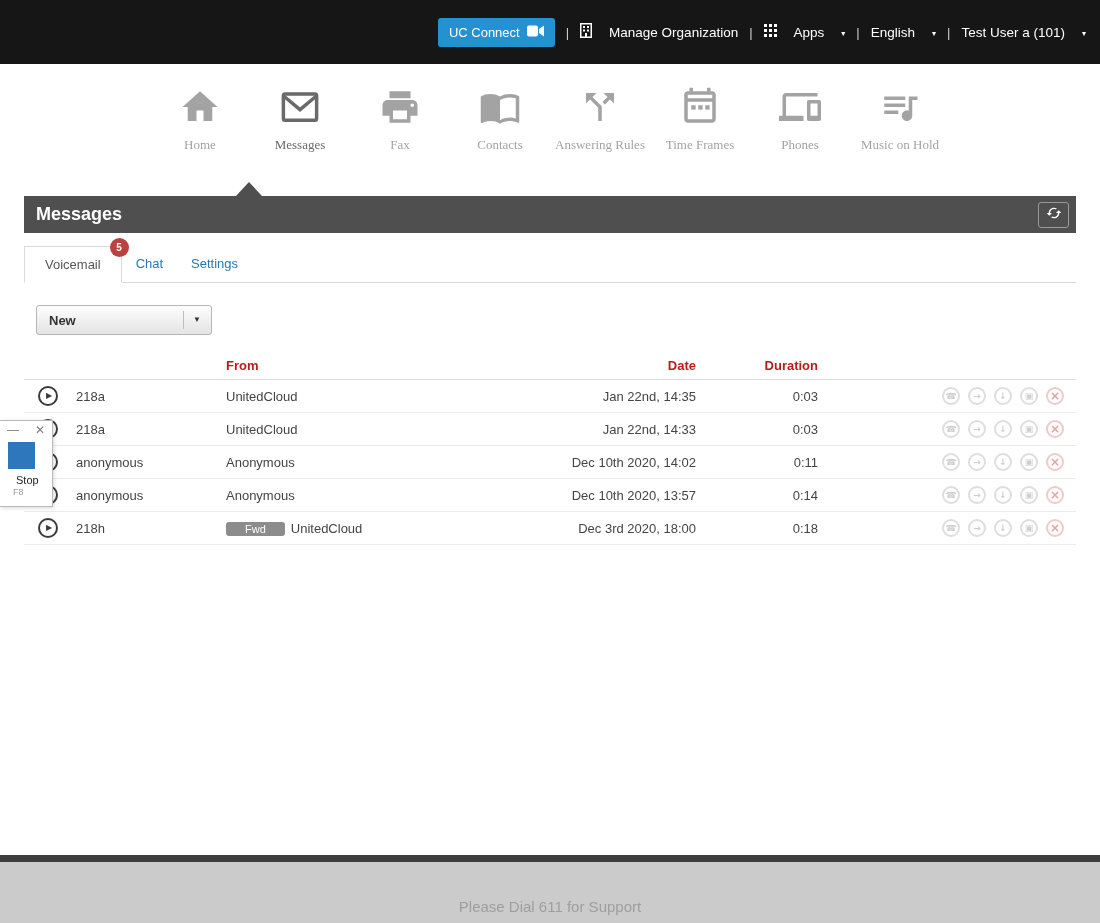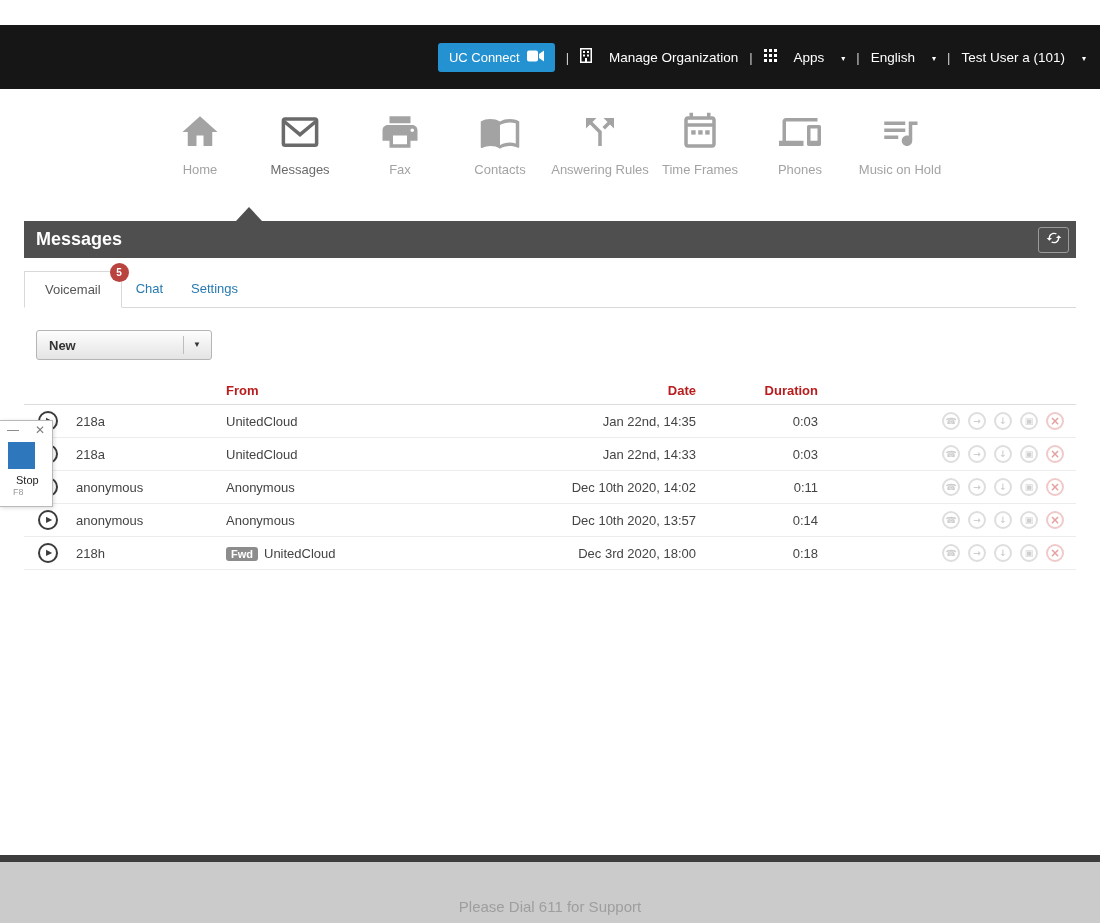--- a/index.html
+++ b/index.html
@@ -8,36 +8,36 @@
     font-family: "Liberation Sans", "DejaVu Sans", sans-serif;
     background: #ffffff;
     color: #444;
   }
   .page { position: relative; width: 1100px; height: 923px; background: #fff; overflow: hidden; }
 
   
   .topbar {
     height: 64px; background: #161616; color: #fff;
     display: flex; align-items: center; justify-content: flex-end;
-    padding-right: 14px; gap: 11px; font-size: 13.5px; margin-top: 25px;
+    padding-right: 14px; gap: 11px; font-size: 13.5px;
   }
   .topbar .sep { color: #cfcfcf; font-size: 13px; }
   .tb-item { display: inline-flex; align-items: center; gap: 17px; cursor: pointer; white-space: nowrap; }
   .tb-caret { font-size: 8px; position: relative; top: 1px; }
   .ucconnect {
     background: #2492d0; border: none; color: #fff; border-radius: 3px;
     font-size: 13px; font-family: inherit; padding: 7px 11px;
     display: inline-flex; align-items: center; gap: 7px; cursor: pointer;
   }
 
   
   .main-nav { height: 118px; display: flex; justify-content: center; align-items: flex-start; padding-top: 20px; }
   .nav-item { width: 100px; text-align: center; cursor: pointer; }
   .nav-item .nicon { height: 46px; display: flex; align-items: center; justify-content: center; }
-  .nav-item .nlabel { margin-top: 7px; font-size: 13px; color: #a3a3a3; line-height: 1.25; }
+  .nav-item .nlabel { margin-top: 7px; font-size: 13px; color: #a3a3a3; line-height: 1.25; font-family: Liberation Serif, serif; }
   .nav-item.active .nlabel { color: #6a6a6a; }
   .nav-caret-row { height: 14px; position: relative; }
   .nav-caret {
     position: absolute; left: 236px; bottom: 0;
     width: 0; height: 0;
     border-left: 13px solid transparent; border-right: 13px solid transparent;
     border-bottom: 14px solid #4f4f4f;
   }
 
   
@@ -93,22 +93,22 @@
   .play-btn span { font-size: 8px; color: #3b3b3b; line-height: 1; padding-left: 2px; font-family: "DejaVu Sans", sans-serif; }
   .acts { display: flex; justify-content: flex-end; gap: 8px; padding-right: 4px; }
   .act {
     width: 18px; height: 18px; border-radius: 50%; border: 2px solid #dedede;
     color: #cfcfcf; font-size: 9px; font-weight: bold; cursor: pointer;
     display: inline-flex; align-items: center; justify-content: center; line-height: 1;
     font-family: "DejaVu Sans", sans-serif;
   }
   .act.act-del { border-color: #f0caca; color: #e4a1a1; font-size: 12px; }
   .fwd-badge {
-    display: inline-block; background: #8c8c8c; color: #fff; font-weight: bold;
-    font-size: 11px; padding: 1px 5px; border-radius: 3px; margin-right: 6px;
+    display: inline-block; background: #8c8c8c; color: #fff; font-weight: normal;
+    font-size: 11px; padding: 1px 19px; border-radius: 3px; margin-right: 6px;
   }
 
   
   .recorder {
     position: absolute; left: 0; top: 420px; width: 53px; height: 87px;
     background: #fff; border: 1px solid #b9b9b9; border-left: none;
     box-shadow: 1px 1px 4px rgba(0,0,0,0.15); z-index: 10;
   }
   .rec-head { display: flex; justify-content: space-between; padding: 2px 7px 0 7px; color: #7d7d7d; font-size: 12px; }
   .rec-head span { cursor: pointer; line-height: 14px; }

